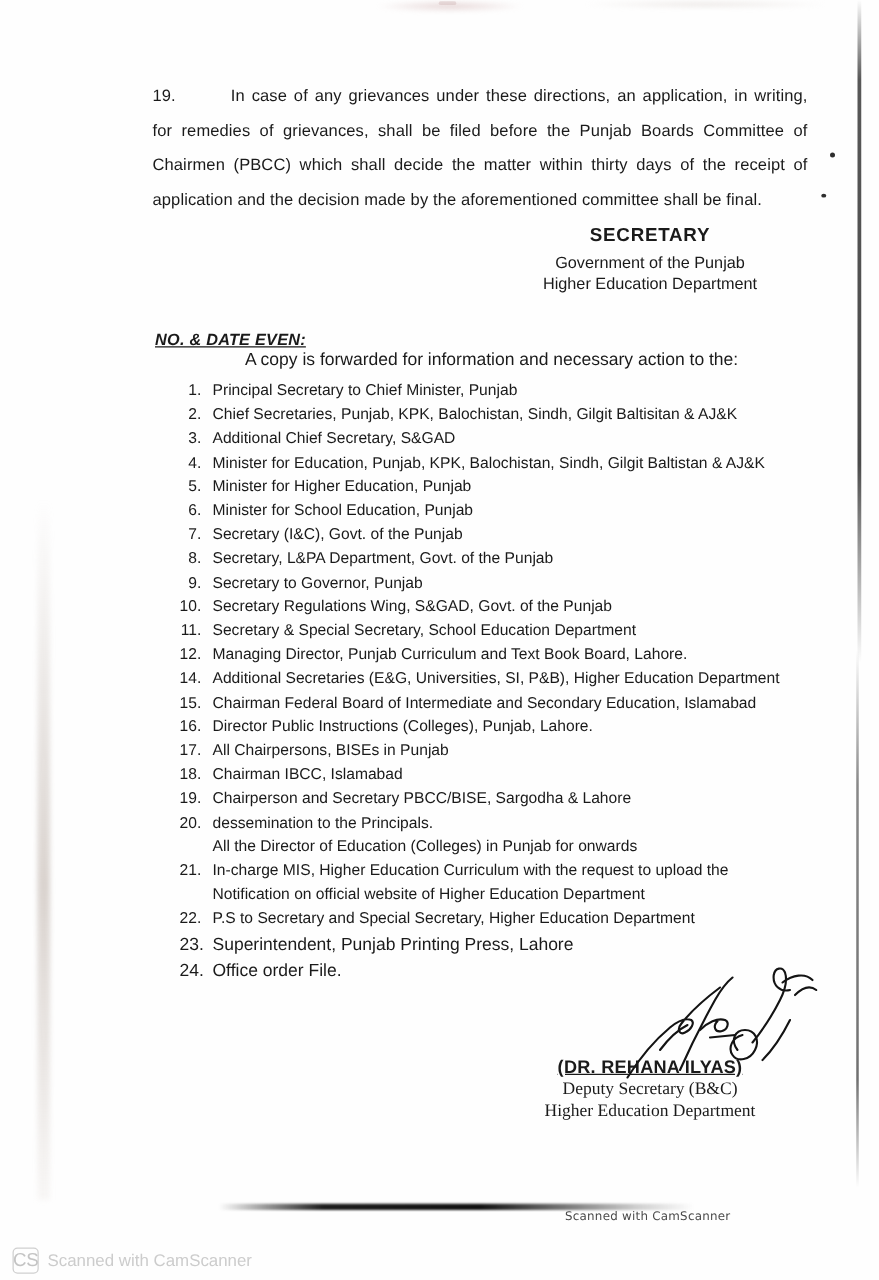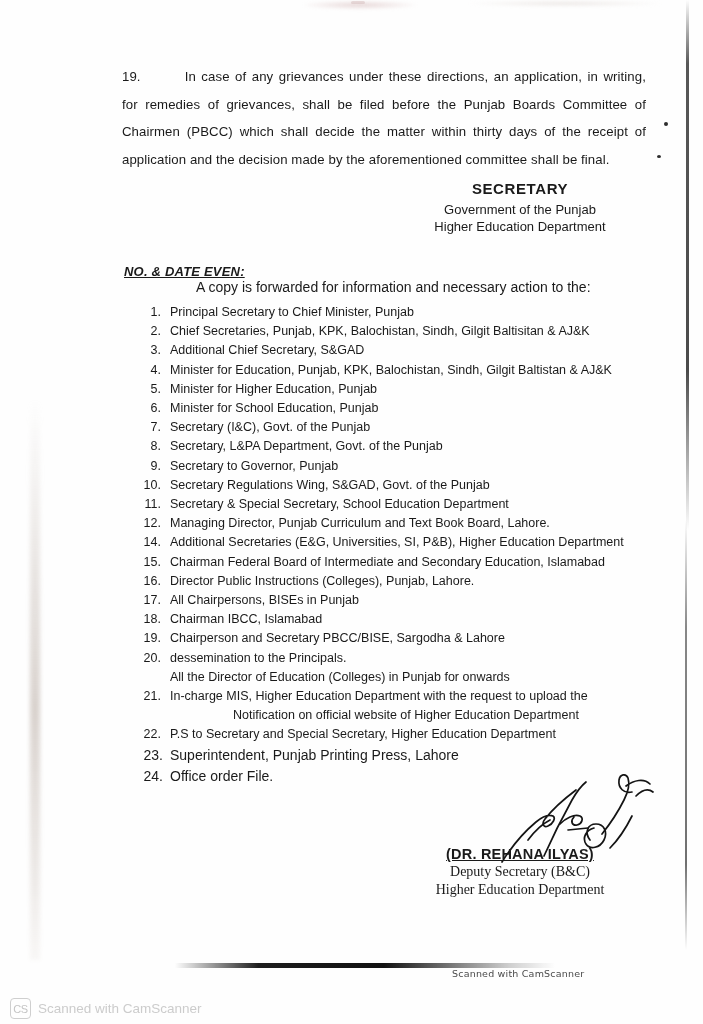--- a/index.html
+++ b/index.html
@@ -187,21 +187,21 @@
     display: flex;
     align-items: center;
     gap: 7px;
   }
   .wm-badge .cs {
     width: 19px;
     height: 19px;
     border: 1.6px solid #cfcfcf;
     border-radius: 4px;
     color: #c4c4c4;
-    font-size: 11px;
+    font-size: 15px;
     font-weight: normal;
     display: flex;
     align-items: center;
     justify-content: center;
     letter-spacing: -.3px;
   }
   .wm-badge .label {
     color: #cccccc;
     font-size: 13.5px;
   }
@@ -310,22 +310,22 @@
     <div class="li just">
         <span class="num">20.</span>
         <span class="txt">
           <span style="text-align:left;">dessemination to the Principals.</span>
           <span>All the Director of Education (Colleges) in Punjab for onwards</span>
         </span>
       </div>
     <div class="li just">
         <span class="num">21.</span>
         <span class="txt">
-          <span>In-charge MIS, Higher Education Department with the request to upload the</span>
-          <span style="text-align:center;">Notification on official website of Higher Education Department</span>
+          <span>In-charge MIS, Higher Education Curriculum with the request to upload the</span>
+          <span style="text-align:left;">Notification on official website of Higher Education Department</span>
         </span>
       </div>
     <div class="li">
         <span class="num">22.</span>
         <span class="txt">P.S to Secretary and Special Secretary, Higher Education Department</span>
       </div>
     <div class="li big">
         <span class="num">23.</span>
         <span class="txt">Superintendent, Punjab Printing Press, Lahore</span>
       </div>

